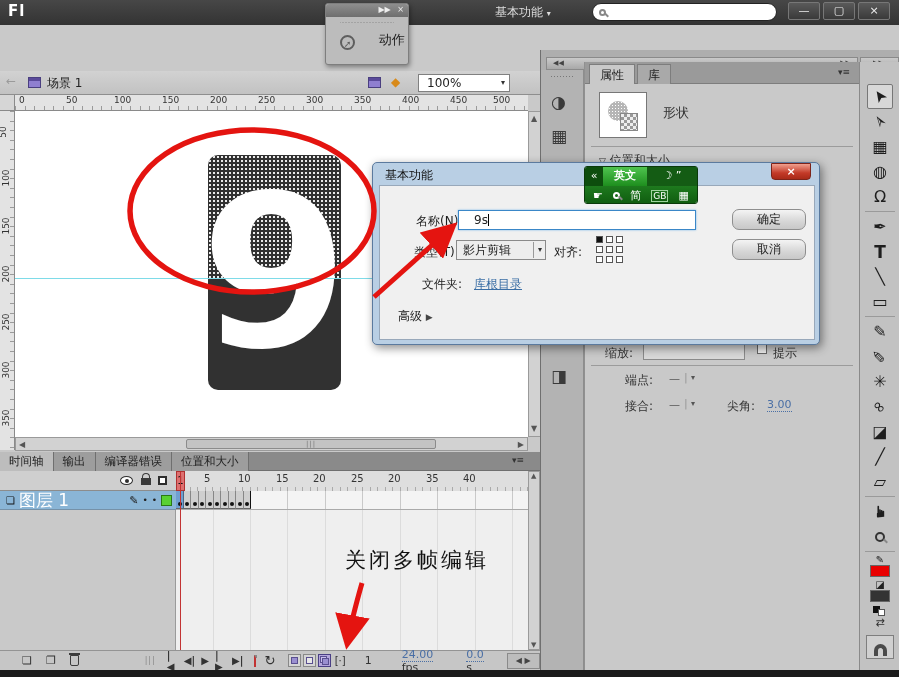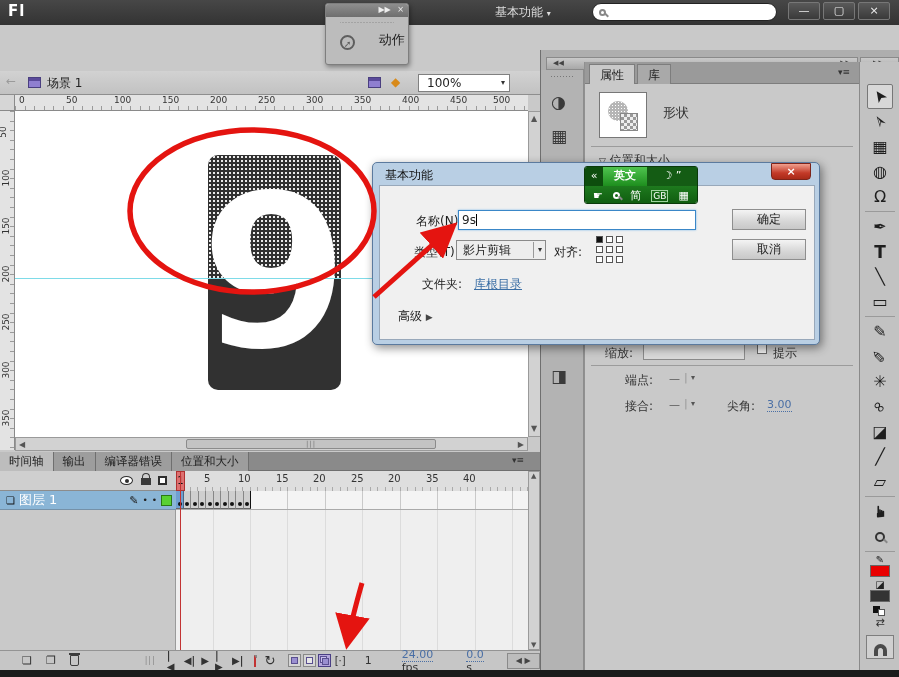--- a/index.html
+++ b/index.html
@@ -111,24 +111,24 @@
   .i-sq{width:9px;height:9px;border:2px solid #2e2e2e;display:inline-block;background:#fff;}
   .i-trash{width:9px;height:11px;border:1px solid #3c3c3c;border-radius:0 0 2px 2px;position:relative;display:inline-block;}
   .i-trash::before{content:"";position:absolute;top:-3px;left:-2px;width:11px;height:2px;background:#3c3c3c;}
   .greensq{width:11px;height:11px;background:#58d133;border:1px solid #2a7a14;}
   
   .dialog{position:absolute;left:372px;top:162px;width:448px;height:183px;background:#b9cfe4;border:1px solid #5b7a9e;border-radius:5px;box-shadow:2px 3px 10px rgba(0,0,0,.45);z-index:50;}
   .dlg-title{position:absolute;left:12px;top:4px;font-size:12px;color:#101010;}
   .dlg-close{position:absolute;right:8px;top:0px;width:40px;height:17px;background:linear-gradient(#f0a08e,#c33a28 60%,#a82a18);border:1px solid #7c241a;border-radius:0 0 4px 4px;color:#fff;text-align:center;line-height:15px;font-size:11px;font-weight:bold;}
   .dlg-body{position:absolute;left:6px;top:22px;width:436px;height:155px;background:#f0f0f0;border:1px solid #98a8ba;}
   .dlg-label{position:absolute;font-size:12px;color:#1c1c1c;}
-  .dlg-input{position:absolute;left:78px;top:24px;width:238px;height:20px;background:#fff;border:1px solid #3a87c8;box-shadow:0 0 2px #7ab8e8;padding:2px 3px;font-size:12px;}
+  .dlg-input{position:absolute;left:78px;top:24px;width:238px;height:20px;background:#fff;border:1px solid #3a87c8;box-shadow:0 0 2px #7ab8e8;padding:2px 15px;font-size:12px;}
   .caret{display:inline-block;width:1px;height:12px;background:#000;vertical-align:-2px;animation:bl 1s steps(1) infinite;}
   @keyframes bl{50%{opacity:0;}}
-  .dlg-btn{position:absolute;left:352px;width:74px;height:21px;background:linear-gradient(#f4f4f4,#d6d6d6 60%,#c8c8c8);border:1px solid #8e8e8e;border-radius:0;text-align:center;line-height:19px;font-size:12px;}
+  .dlg-btn{position:absolute;left:352px;width:74px;height:21px;background:linear-gradient(#f4f4f4,#d6d6d6 60%,#c8c8c8);border:1px solid #8e8e8e;border-radius:7px;text-align:center;line-height:19px;font-size:12px;}
   .dlg-dd{position:absolute;left:76px;top:54px;width:90px;height:20px;background:#ededed;border:1px solid #8a8a8a;font-size:12px;line-height:18px;padding-left:6px;}
   .dlg-dd .dd{position:absolute;right:3px;top:1px;font-size:8px;color:#333;border-left:1px solid #999;padding-left:4px;line-height:16px;}
   .reggrid{position:absolute;left:216px;top:50px;width:30px;height:30px;display:grid;grid-template-columns:repeat(3,7px);grid-template-rows:repeat(3,7px);gap:3px;}
   .reggrid i{width:7px;height:7px;border:1px solid #555;background:#fff;}
   .reggrid i.on{background:#111;}
   .link{color:#3a6ea5;text-decoration:underline;}
   
   .ime{position:absolute;left:584px;top:166px;width:114px;height:38px;z-index:60;border:1px solid #0a3a0a;border-radius:3px;overflow:hidden;font-size:11px;}
   .ime-r1{height:19px;display:flex;background:#0d4d0d;color:#fff;}
   .ime-r1 .seg1{width:18px;text-align:center;line-height:17px;}
@@ -247,21 +247,21 @@
         <span class="fr-num" style="left:137px;">20</span>
         <span class="fr-num" style="left:175px;">25</span>
         <span class="fr-num" style="left:212px;">20</span>
         <span class="fr-num" style="left:250px;">35</span>
         <span class="fr-num" style="left:287px;">40</span>
       </div>
     </div>
     <div class="tl-layer">
       <div class="layer-left">
         <span style="font-size:10px;color:#111;">❏</span>
-        <span style="font-size:13px;flex:1;">图层 1</span>
+        <span style="font-size:17px;flex:1;">图层 1</span>
         <span style="font-size:11px;color:#222;">✎</span>
         <span style="color:#222;font-size:9px;">•</span>
         <span style="color:#222;font-size:9px;">•</span>
         <span class="greensq" style="margin-right:4px;"></span>
       </div>
       <div class="layer-frames">
         <span class="kf sel" style="left:0;"></span>
         <span class="kf" style="left:7.5px;"></span>
         <span class="kf" style="left:15px;"></span>
         <span class="kf" style="left:22.5px;"></span>
@@ -446,20 +446,21 @@
     </div>
     <div class="ime-r2">
       <span>☛</span>
       <span class="mag" style="border-color:#fff;"></span>
       <span>简</span>
       <span style="font-size:9px;border:1px solid #9fd49f;padding:0 1px;">GB</span>
       <span>▦</span>
     </div>
   </div>
 
+  <div class="anno-text">关闭多帧编辑</div>
   <svg class="overlay" width="899" height="677" viewBox="0 0 899 677">
     <defs>
       <marker id="ah" markerWidth="7" markerHeight="7" refX="5" refY="3.5" orient="auto">
         <path d="M0,0 L7,3.5 L0,7 Z" fill="#e41410"></path>
       </marker>
     </defs>
     <ellipse cx="252" cy="211" rx="122" ry="81" fill="none" stroke="#e41410" stroke-width="5.5"></ellipse>
     <path d="M 374 297 L 450 229" fill="none" stroke="#e41410" stroke-width="5" marker-end="url(#ah)"></path>
     <path d="M 362 583 Q 352 618 348 640" fill="none" stroke="#e41410" stroke-width="5" marker-end="url(#ah)"></path>
   </svg>

